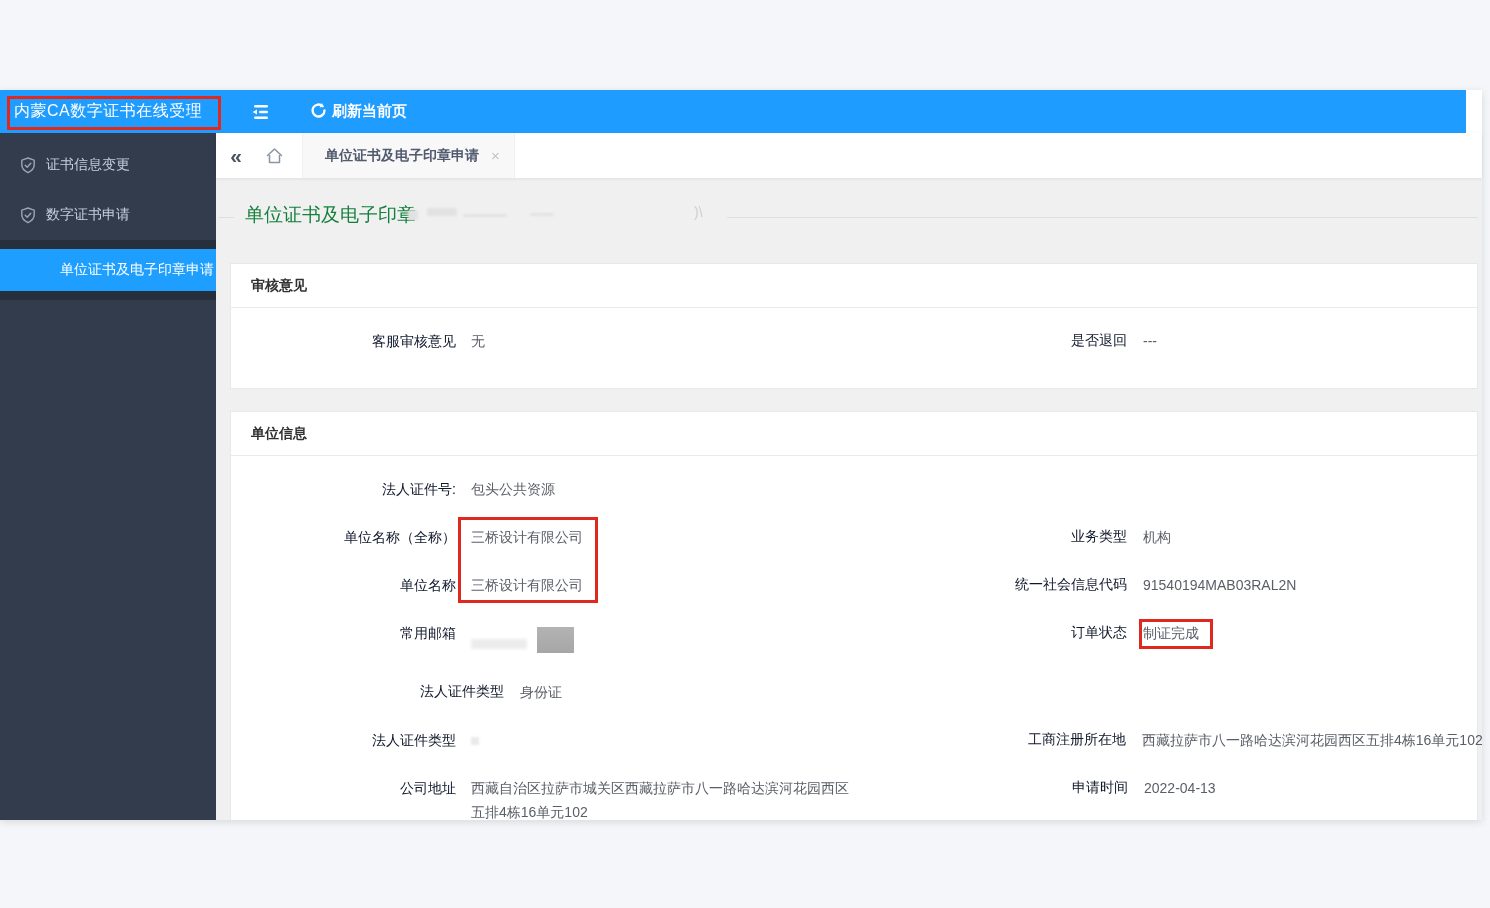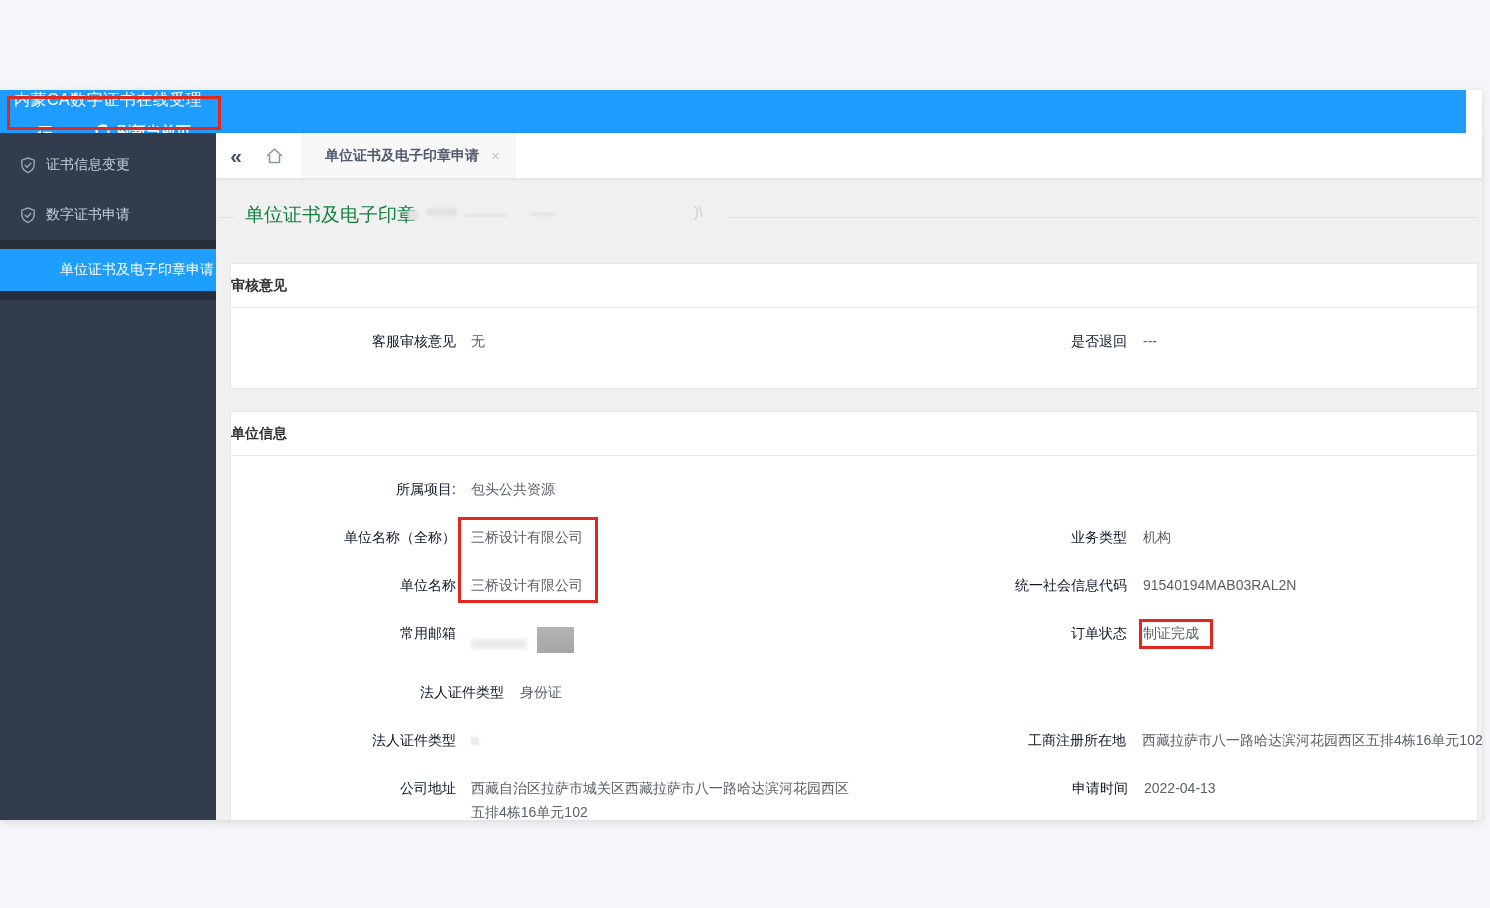--- a/index.html
+++ b/index.html
@@ -11,21 +11,21 @@
     overflow:hidden;
     color:#5a5e66;
   }
   .window {
     position:absolute; left:0; top:90px; width:1482px; height:730px;
     background:#fff; box-shadow:0 2px 8px rgba(0,0,0,.12);
   }
   
   .topbar {
     position:absolute; left:0; top:0; right:16px; height:43px;
-    background:#1f9cff; display:flex; align-items:stretch;flex-direction:column;
+    background:#1f9cff; display:flex; align-items:stretch;
   }
   .logo {
     width:216px; display:flex; align-items:center; padding-left:14px;
     color:#fff; font-size:16px; letter-spacing:.5px; white-space:nowrap;
   }
   .topbar-tools { display:flex; align-items:center; }
   .collapse-btn { margin-left:28px; width:34px; height:43px; display:flex; align-items:center; justify-content:center; cursor:pointer; }
   .refresh-btn {
     margin-left:32px; display:flex; gap:5px;
     color:#fff; font-size:15px; font-weight:bold; cursor:pointer;
@@ -72,31 +72,31 @@
   .page-title { position:absolute; left:29px; top:24px; font-size:19px; font-weight:normal; color:#15803d; white-space:nowrap; }
   .t-line { position:absolute; top:39px; height:1px; background:#dcdfe6; }
   .t-line.left { left:2px; width:16px; }
   .t-line.right { left:511px; right:4px; }
   .smudge { position:absolute; background:#e2e2e2; filter:blur(1px); border-radius:2px; }
   .smudge-char { position:absolute; color:#cfcfcf; font-size:14px; filter:blur(.6px); }
   .card {
     background:#fff; border:1px solid #e6e8eb; margin:0 4px 22px 14px;
   }
   .card-header {
-    height:44px; display:flex; align-items:center; 
+    height:44px; display:flex; align-items:center; padding-left:20px;
     font-size:14px; font-weight:bold; color:#303133;
     border-bottom:1px solid #e8eaec;
   }
   .card-body { padding:23px 0 37px 0; }
   .frow { display:flex; align-items:flex-start; margin-bottom:28px; }
   .frow:last-child { margin-bottom:0; }
   .field { display:flex; width:624px; align-items:flex-start; }
   .field .label { width:225px; text-align:right; font-size:14px; color:#0f172a; line-height:20px; flex:none; }
   .field .value { margin-left:15px; font-size:14px; color:#5a5e66; line-height:20px; }
-  .field.rcol .label { width:273px; }
+  .field.rcol .label { width:273px;font-family:Liberation Serif, serif; }
   .field.rcol .value { margin-left:16px; white-space:nowrap; }
   .value.wrapval { width:430px; line-height:24px; margin-top:-2px; }
   .redact-faint { display:inline-block; width:56px; height:10px; background:#ececec; filter:blur(1.5px); border-radius:2px; }
   .redact-block { display:inline-block; position:relative; top:4px; margin-left:10px; width:37px; height:26px;
     background:linear-gradient(180deg,#b3b3b3,#a6a6a6); filter:blur(.4px); }
   .tiny-smudge { display:inline-block; width:8px; height:8px; background:#eaeaea; filter:blur(1px); }
   
   .ann { position:absolute; border:3px solid #e0291e; z-index:10; pointer-events:none; }
   #ann-logo   { left:7px;    top:96px;  width:214px; height:34px; }
   #ann-names  { left:458px;  top:517px; width:140px; height:86px; }
@@ -202,21 +202,21 @@
           </div>
         </div>
       </div>
     </section>
 
     <section class="card" style="height:440px">
       <div class="card-header">单位信息</div>
       <div class="card-body">
         <div class="frow">
           <div class="field">
-            <span class="label">所属项目:</span>
+            <span class="label">法人证件号:</span>
             <span class="value">包头公共资源</span>
           </div>
         </div>
         <div class="frow">
           <div class="field">
             <span class="label">单位名称（全称）</span>
             <span class="value">三桥设计有限公司</span>
           </div>
           <div class="field rcol">
             <span class="label">业务类型</span>

